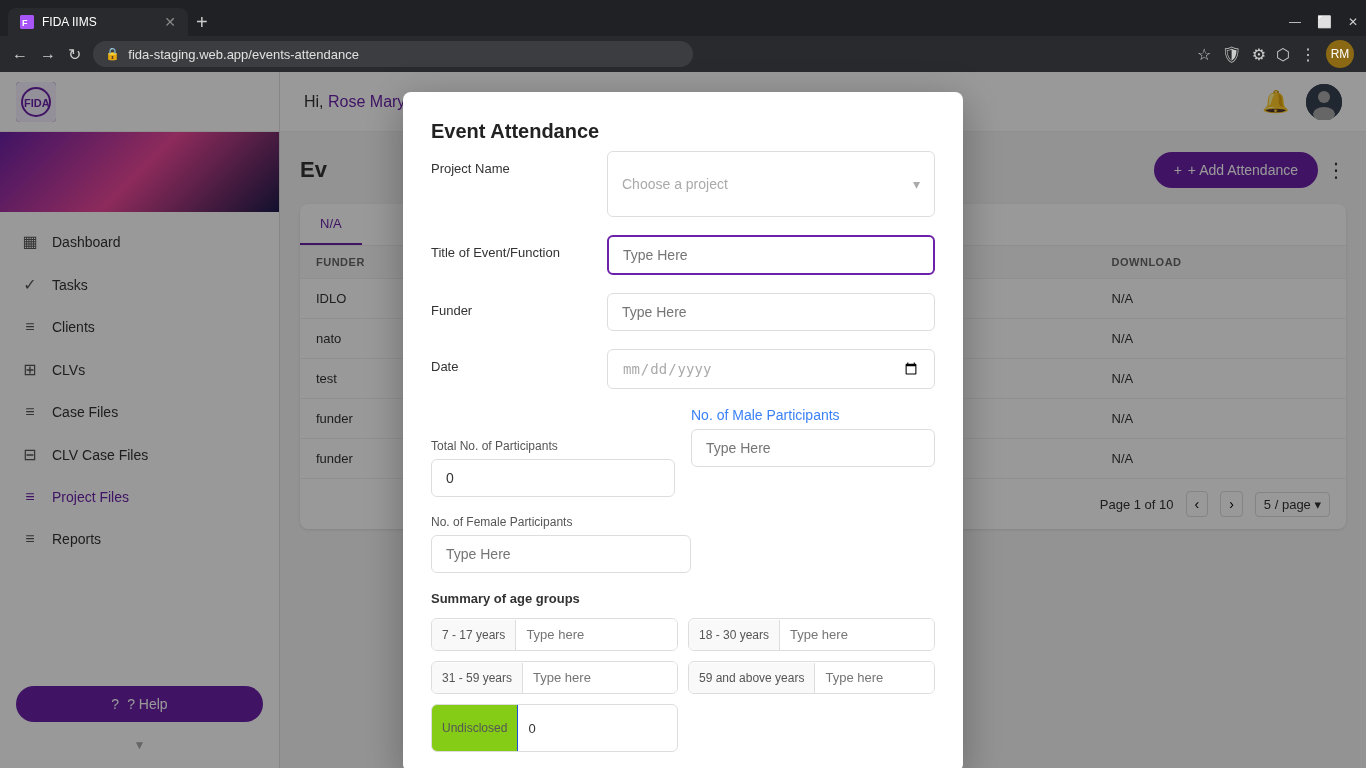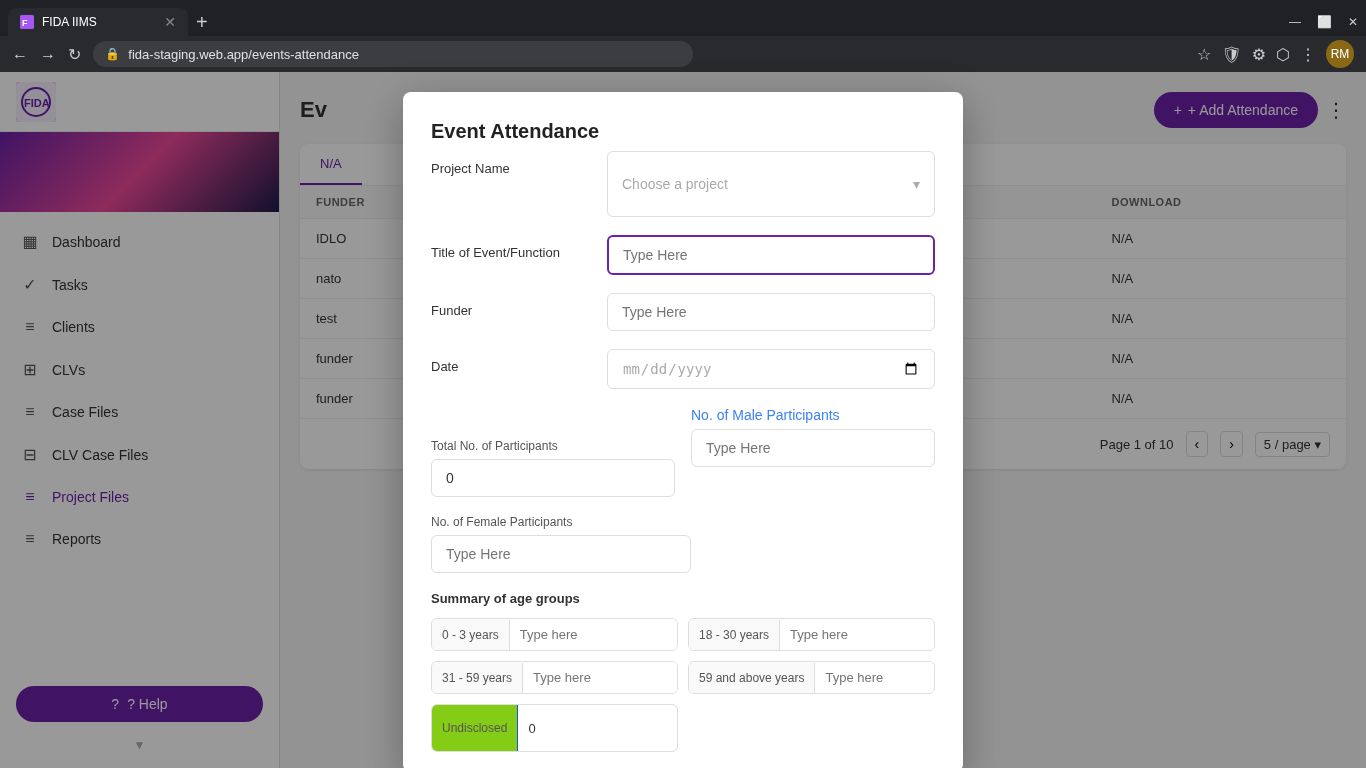--- a/index.html
+++ b/index.html
@@ -413,20 +413,35 @@
       <button class="help-btn">
         <span>?</span>
         <span>? Help</span>
       </button>
       <div class="scroll-indicator">▼</div>
     </div>
   </div>
 
   <div style="flex:1; display:flex; flex-direction:column; position:relative; background:#f5f5f5;">
 
+    <div style="background:white; height:60px; display:flex; align-items:center; padding:0 24px; border-bottom:1px solid #eee;">
+      <span style="font-size:16px; color:#333;">
+        <span>Hi, </span><span style="color:#6b21a8; font-weight:500;">Rose Mary</span>
+      </span>
+      <div style="margin-left:auto; display:flex; align-items:center; gap:16px;">
+        <span style="font-size:22px; color:#333; cursor:pointer;">🔔</span>
+        <div style="width:36px;height:36px;border-radius:50%;background:#374151;display:flex;align-items:center;justify-content:center;cursor:pointer;">
+          <svg width="36" height="36" viewBox="0 0 36 36">
+              <circle cx="18" cy="18" r="18" fill="#374151"></circle>
+              <circle cx="18" cy="13" r="6" fill="#aaa"></circle>
+              <ellipse cx="18" cy="30" rx="11" ry="7" fill="#aaa"></ellipse>
+            </svg>
+        </div>
+      </div>
+    </div>
 
     <div style="padding:20px; flex:1; overflow:auto;">
       <div style="display:flex; align-items:center; margin-bottom:16px;">
         <span style="font-size:22px; font-weight:600; color:#333;">Ev</span>
         <div style="margin-left:auto; display:flex; align-items:center; gap:8px;">
           <button style="background:#6b21a8;color:white;border:none;border-radius:20px;padding:10px 20px;font-size:14px;cursor:pointer;display:flex;align-items:center;gap:6px;">
             <span>+</span>
             <span>+ Add Attendance</span>
           </button>
           <button style="background:none;border:none;font-size:20px;cursor:pointer;color:#333;">⋮</button>
@@ -534,21 +549,21 @@
 
     <div style="margin-bottom:18px;">
       <div style="font-size:12px;color:#555;margin-bottom:6px;">No. of Female Participants</div>
       <input type="text" class="form-control" style="max-width: 260px;" placeholder="Type Here">
     </div>
 
     <div style="margin-bottom:10px;">
       <div class="section-title">Summary of age groups</div>
       <div class="age-grid">
         <div class="age-item">
-          <span class="age-label">0 - 3 years</span>
+          <span class="age-label">7 - 17 years</span>
           <input type="text" class="age-input" placeholder="Type here" style="">
         </div>
         <div class="age-item">
           <span class="age-label">18 - 30 years</span>
           <input type="text" class="age-input" placeholder="Type here" style="">
         </div>
         <div class="age-item">
           <span class="age-label">31 - 59 years</span>
           <input type="text" class="age-input" placeholder="Type here" style="">
         </div>

